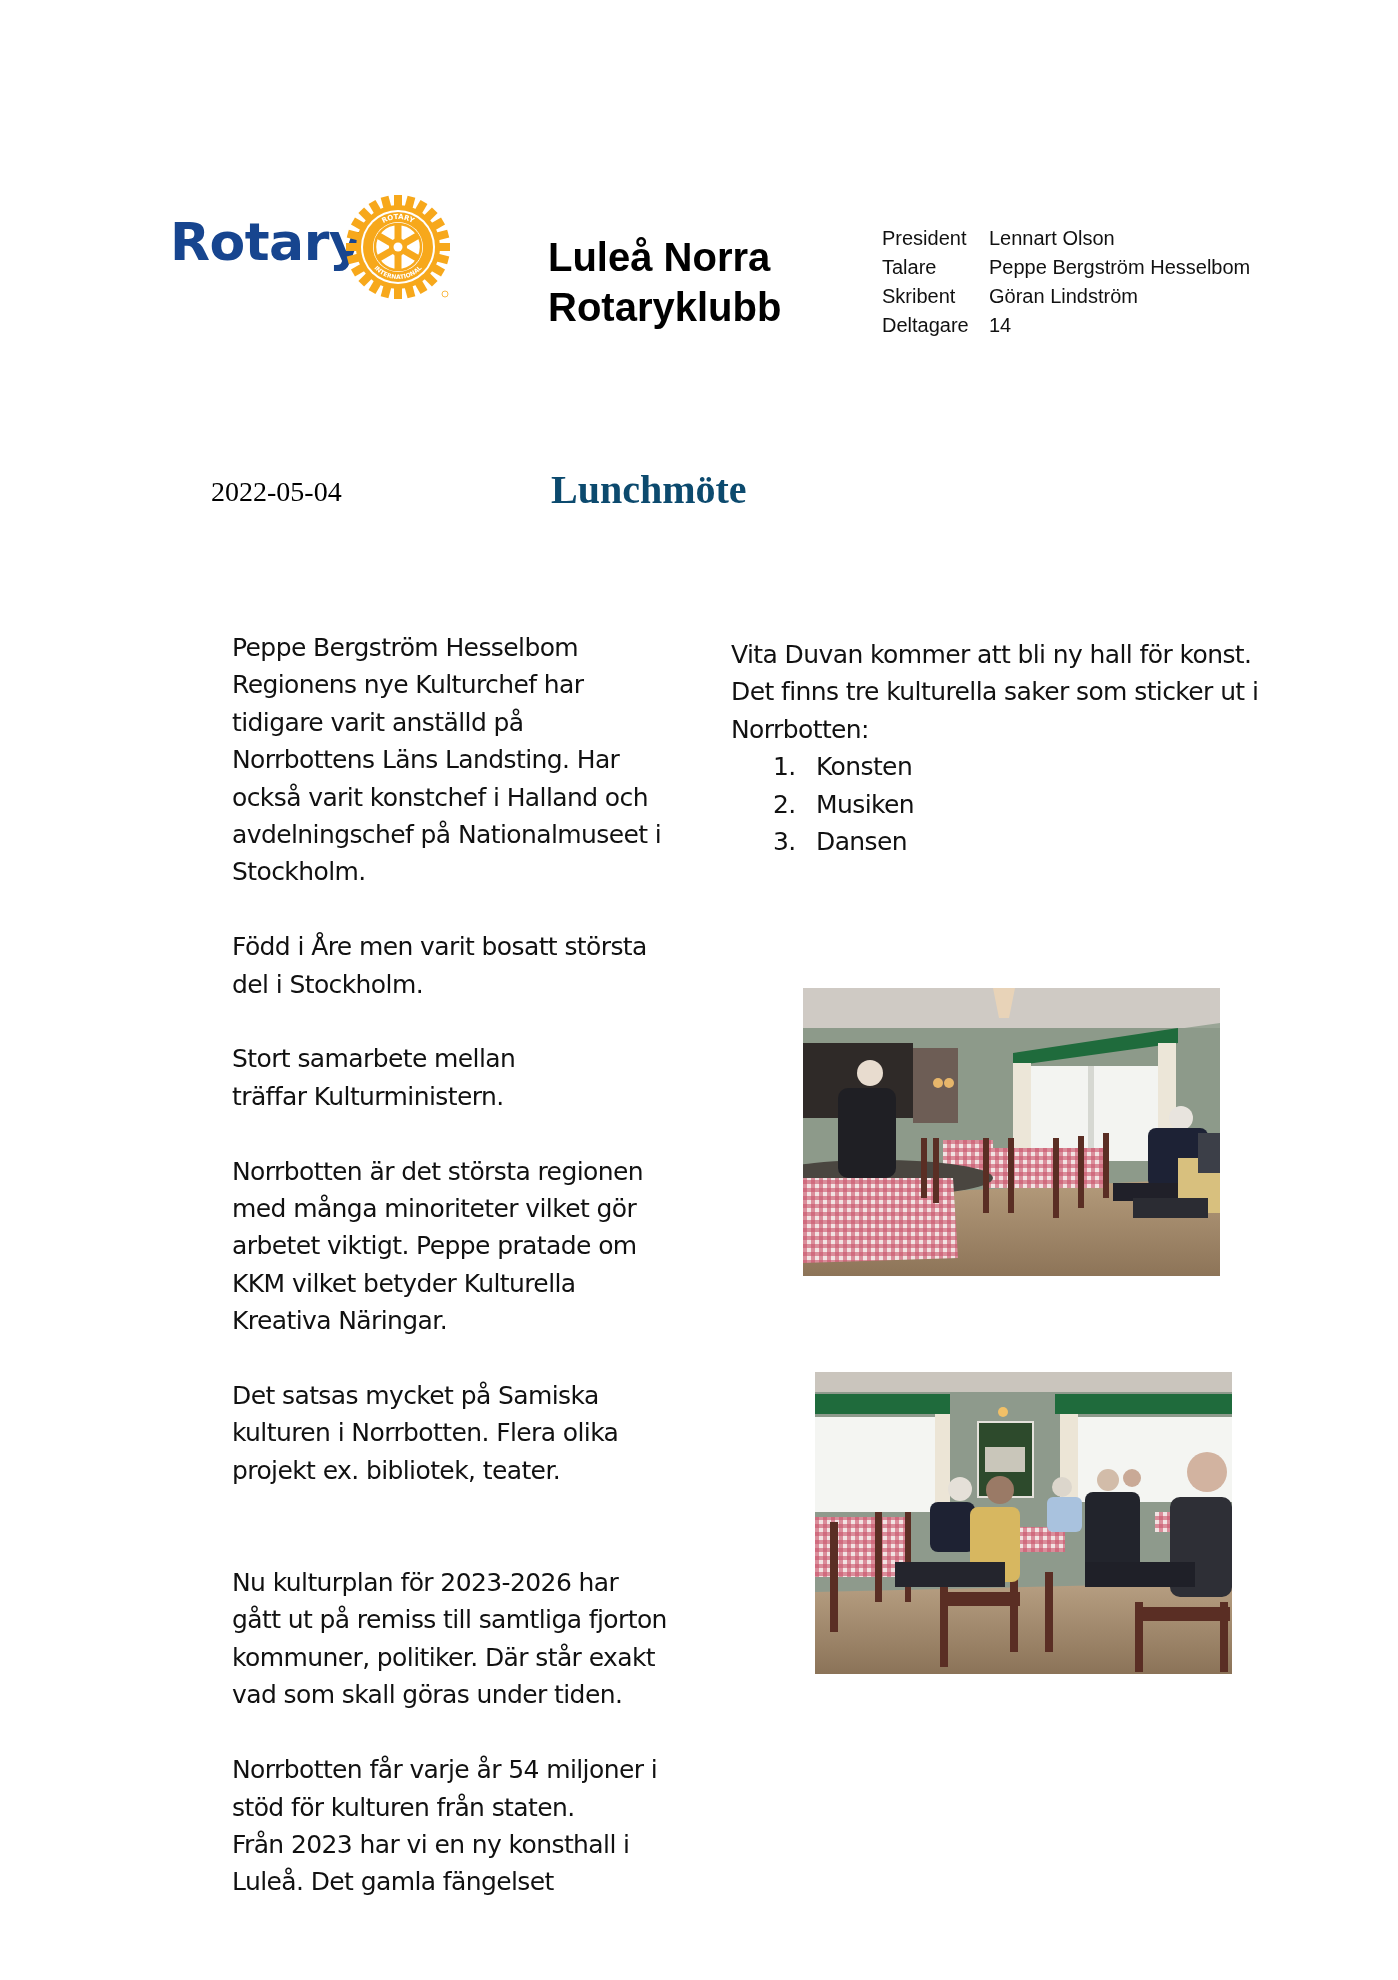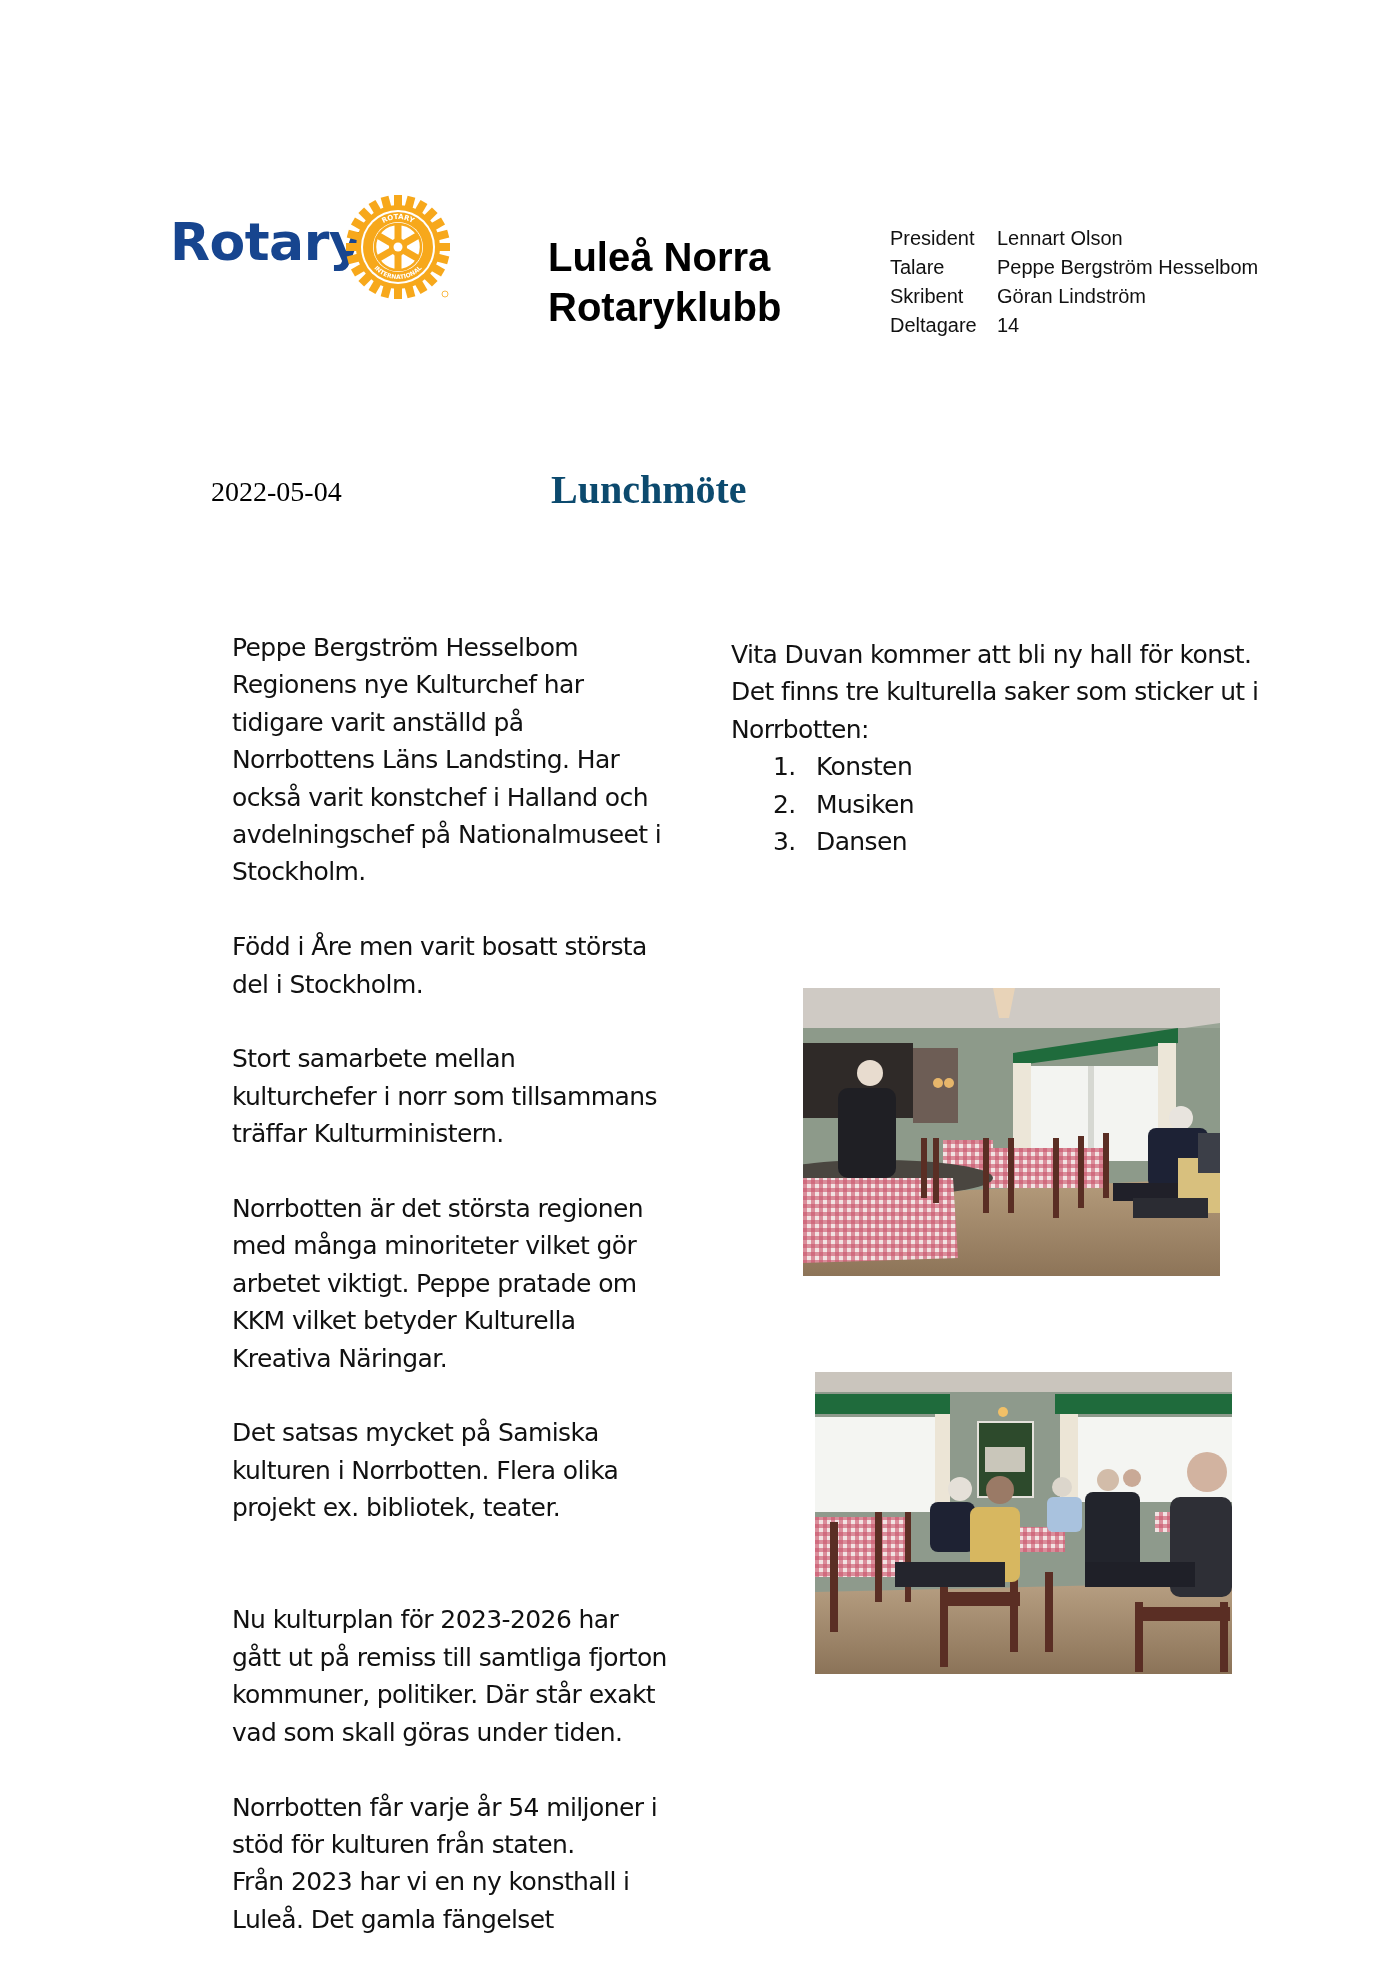--- a/index.html
+++ b/index.html
@@ -13,21 +13,21 @@
   .wheel { left: 344px; top: 193px; width: 108px; height: 108px; }
   .club-name {
     left: 548px; top: 232px; width: 260px; text-align: left;
     font-family: "Liberation Sans", sans-serif; font-weight: bold;
     font-size: 40px; line-height: 50px; color: #000;
   }
   .info {
     left: 882px; top: 224px;
     font-family: "Liberation Sans", sans-serif; font-size: 20px; line-height: 29px; color: #111;
   }
-  .info-row { display: flex; margin-left: 8px; }
+  .info-row { display: flex; }
   .info-label { width: 107px; }
   .date {
     left: 211px; top: 476px;
     font-family: "Liberation Serif", serif; font-size: 28px; color: #000;
   }
   .title {
     left: 551px; top: 466px;
     font-family: "Liberation Serif", serif; font-weight: bold; font-size: 40px; color: #0c4a6e;
   }
   .col {
@@ -142,21 +142,20 @@
       <div>också varit konstchef i Halland och</div>
       <div>avdelningschef på Nationalmuseet i</div>
       <div>Stockholm.</div>
     </div>
     <div class="para">
       <div>Född i Åre men varit bosatt största</div>
       <div>del i Stockholm.</div>
     </div>
     <div class="para">
       <div>Stort samarbete mellan</div>
-      <div>kulturchefer i norr som tillsammans</div>
       <div>träffar Kulturministern.</div>
     </div>
     <div class="para">
       <div>Norrbotten är det största regionen</div>
       <div>med många minoriteter vilket gör</div>
       <div>arbetet viktigt. Peppe pratade om</div>
       <div>KKM vilket betyder Kulturella</div>
       <div>Kreativa Näringar.</div>
     </div>
     <div class="para gap2">

